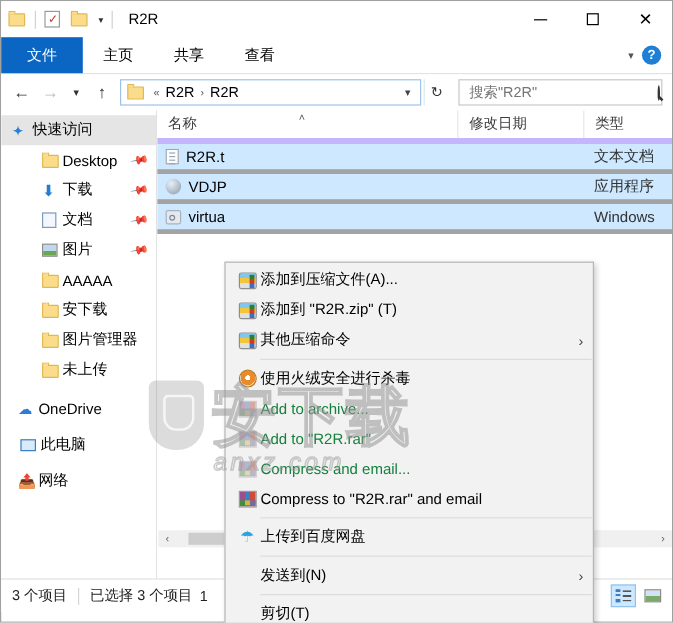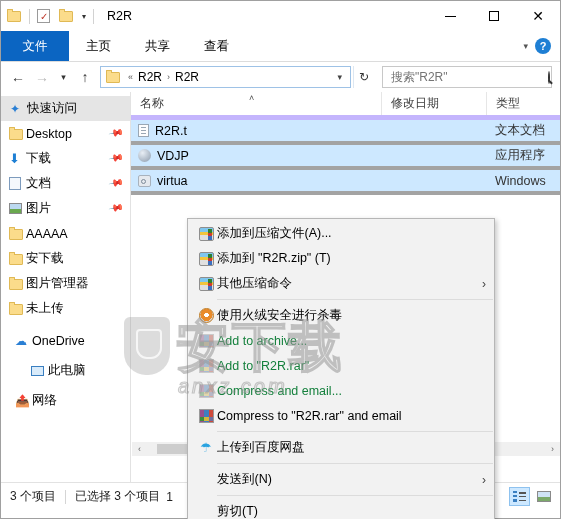--- a/index.html
+++ b/index.html
@@ -50,21 +50,21 @@
   .searchbox{width:170px;height:22px;border:1px solid #c8c8c8;background:#fff;display:flex;align-items:center;padding:0 6px;box-sizing:border-box;margin-left:6px;}
   .searchbox input{border:none;outline:none;flex:1;font-family:inherit;font-size:12px;color:#555;background:transparent;}
   .mag{width:11px;height:11px;border:1.5px solid #333;border-radius:50%;position:relative;display:inline-block;}
   .mag:after{content:"";position:absolute;width:5px;height:1.5px;background:#333;transform:rotate(45deg);right:-4px;bottom:0px;}
 
   
   .bodyarea{position:relative;height:390px;display:flex;}
   .sidebar{width:130px;background:#fff;border-right:1px solid #e2e2e2;padding-top:4px;box-sizing:border-box;overflow:hidden;}
   .nav-item{height:25px;display:flex;align-items:center;padding-left:9px;font-size:12.5px;color:#000;position:relative;box-sizing:border-box;}
   .nav-item.sel{background:#e5e5e5;}
-  .nav-item.lvl2{padding-left:8px;}
+  .nav-item.lvl2{padding-left:34px;}
   .nav-ic{width:17px;display:flex;align-items:center;justify-content:flex-start;flex:none;}
   .nav-lbl{white-space:nowrap;overflow:hidden;}
   .pin{position:absolute;right:8px;font-size:10px;color:#9a9a9a;transform:rotate(35deg);}
   .dot-star{color:#2a7fd4;font-size:12px;}
   .arrow-dl{color:#1e7fd4;font-size:13px;line-height:12px;}
   .doc-ic{width:12px;height:13px;border:1px solid #7d9bbd;background:#f4f8fc;font-size:7px;color:#5b88b8;box-sizing:border-box;}
   .pic-ic{width:13px;height:11px;border:1px solid #8a8a8a;background:linear-gradient(#bcd9f0 55%,#6aa84f 55%);box-sizing:border-box;}
   .cloud-ic{color:#2a7fd4;font-size:12px;}
   .pc-ic{width:13px;height:10px;border:1.5px solid #3a7fc1;background:#d9ebfa;box-sizing:border-box;}
   .net-ic{color:#2a7fd4;font-size:12px;}
@@ -248,21 +248,21 @@
             <span class="ico-folder"></span>
           </span>
         <span class="nav-lbl">未上传</span>
       </div>
       <div class="nav-item" style="margin-top:7px;padding-left:14px;">
         <span class="nav-ic">
             <span class="cloud-ic">☁</span>
           </span>
         <span class="nav-lbl">OneDrive</span>
       </div>
-      <div class="nav-item" style="margin-top:5px;padding-left:6px;margin-left:24px;">
+      <div class="nav-item" style="margin-top:5px;padding-left:16px;">
         <span class="nav-ic">
             <span class="pc-ic"></span>
           </span>
         <span class="nav-lbl">此电脑</span>
       </div>
       <div class="nav-item" style="margin-top:5px;padding-left:14px;">
         <span class="nav-ic">
             <span class="net-ic">📤</span>
           </span>
         <span class="nav-lbl">网络</span>

